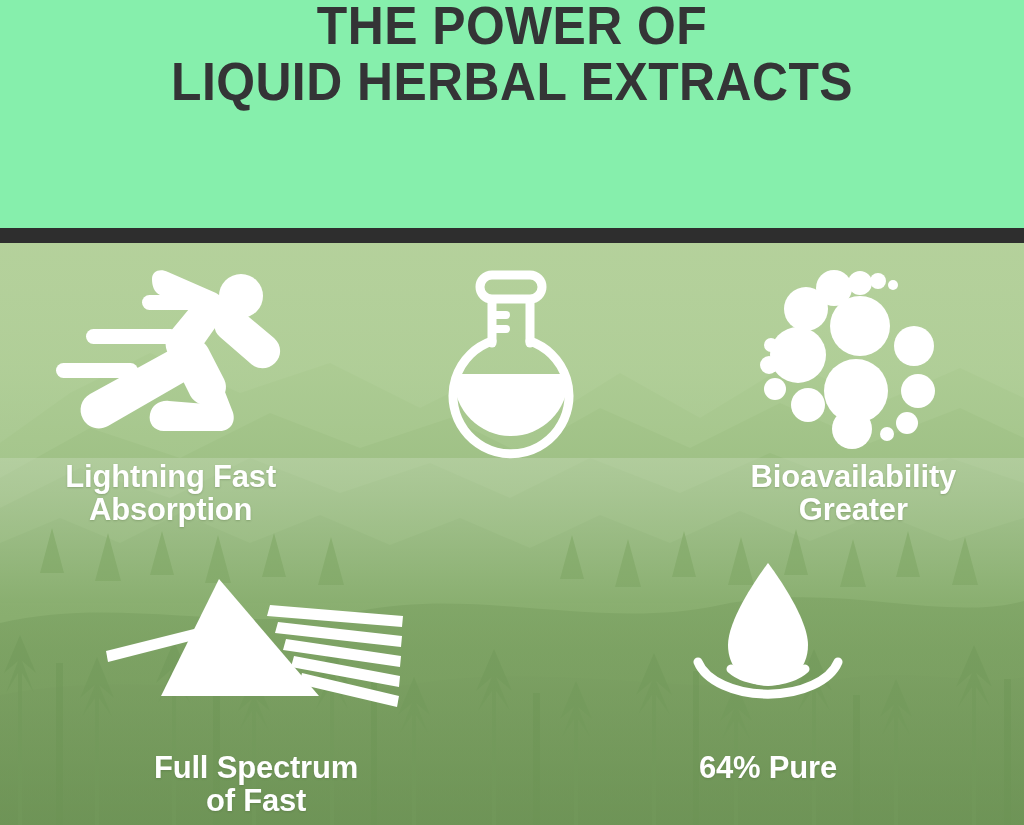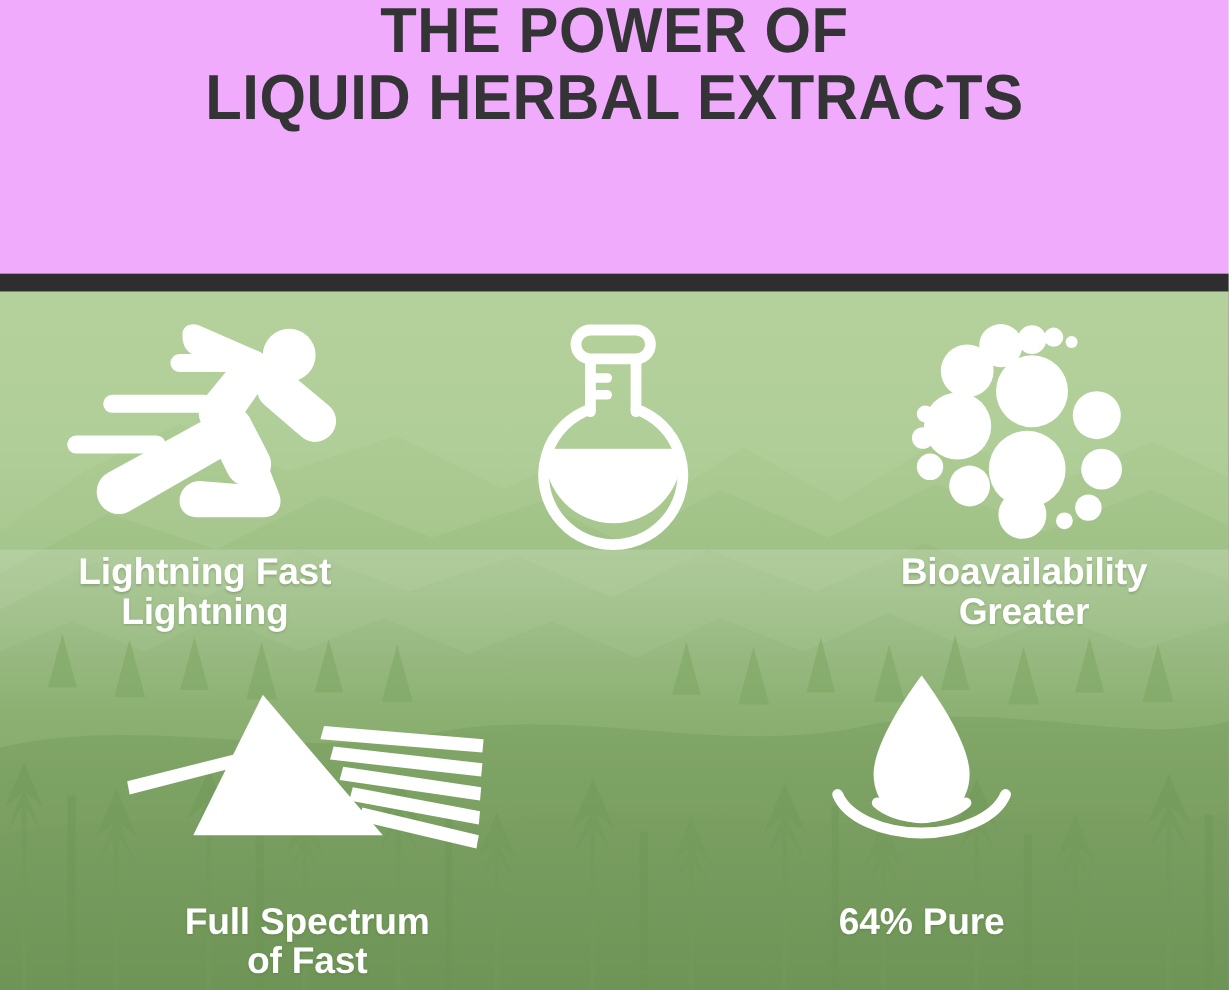--- a/index.html
+++ b/index.html
@@ -21,21 +21,21 @@
     background: #ffffff;
   }
 
   
   .header {
     position: absolute;
     left: 0;
     top: 0;
     width: 1024px;
     height: 228px;
-    background: #f0abfc;
+    background: #86efac;
   }
   .title-block {
     position: absolute;
     left: 0;
     top: -2px;
     width: 1024px;
     text-align: center;
   }
   .title-line {
     display: block;
@@ -63,21 +63,21 @@
   }
 
   
   .panel {
     position: absolute;
     left: 0;
     top: 243px;
     width: 1024px;
     height: 582px;
     overflow: hidden;
-    background: #701a75;
+    background: #15803d;
   }
   .panel-photo {
     position: absolute;
     inset: 0;
     width: 100%;
     height: 100%;
   }
   .panel-tint {
     position: absolute;
     inset: 0;
@@ -257,21 +257,21 @@
               <path d="M145,112 C154,108 165,112 169,121 L176,139 C181,150 175,160 164,160
                        L108,160 C98,160 92,152 94,143 C96,134 104,129 113,130 L150,133 Z"></path>
 
               <path d="M116,78 C124,71 136,72 142,80 C148,89 146,100 137,106
                        L52,155 C43,160 32,157 27,148 C22,139 25,128 34,123 L116,78 Z"></path>
             </g>
           </svg>
         </div>
         <div class="label">
           <span class="ln">Lightning Fast</span>
-          <span class="ln">Lightning</span>
+          <span class="ln">Absorption</span>
         </div>
       </div>
 
       <div class="cell">
         <div class="icon-wrap">
           <svg class="icon-svg" width="135" height="172" viewBox="0 0 135 172">
             <g fill="none" stroke="#ffffff" stroke-width="9" stroke-linecap="round" stroke-linejoin="round">
 
               <rect x="36" y="4" width="62" height="24" rx="12"></rect>
 

